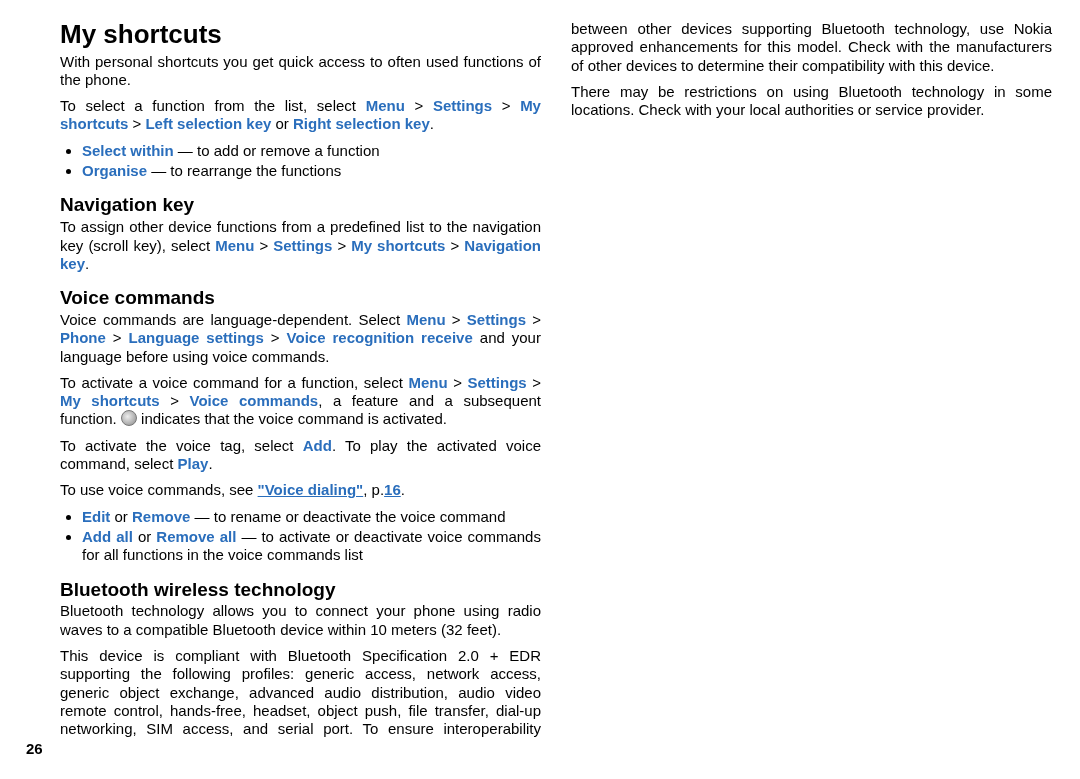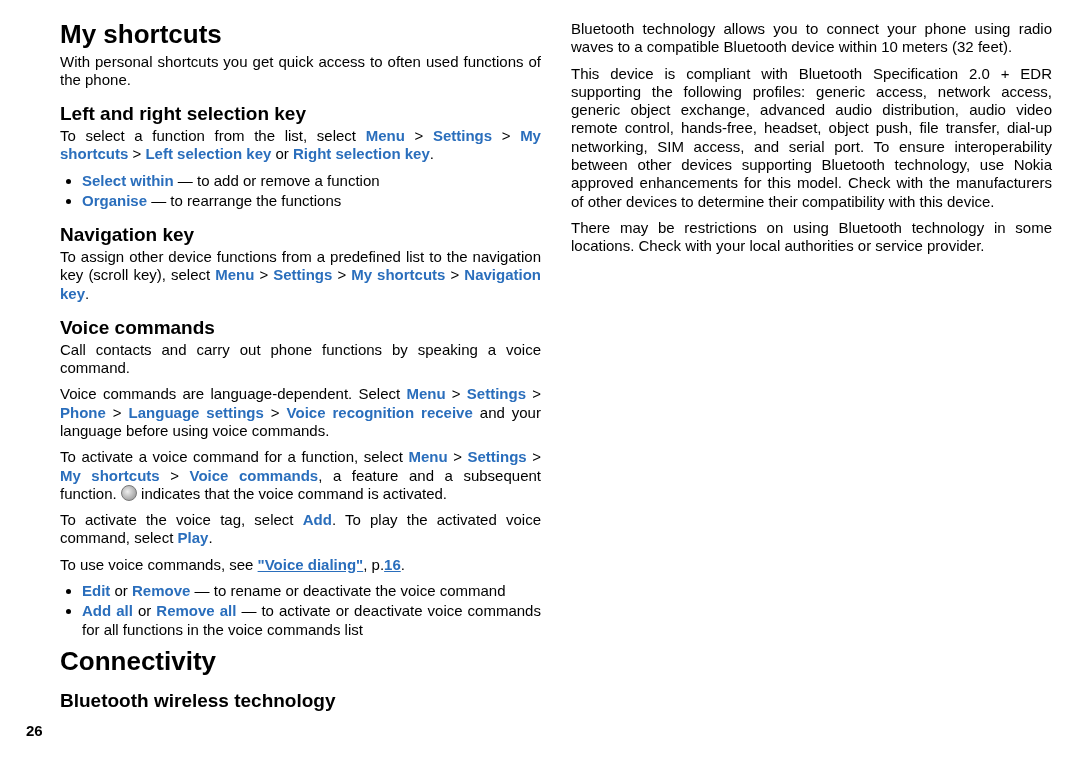--- a/index.html
+++ b/index.html
@@ -12,21 +12,21 @@
   .page {
     width: 1080px;
     height: 779px;
     position: relative;
     box-sizing: border-box;
     padding: 20px 28px 20px 60px;
   }
   .pagenum {
     position: absolute;
     left: 26px;
-    bottom: 40px;
+    bottom: 22px;
     font-size: 15px;
     font-weight: bold;
     color: #000;
   }
   .cols {
     column-count: 2;
     column-gap: 30px;
     column-fill: auto;
     height: 720px;
   }
@@ -76,61 +76,58 @@
 
 <div class="page">
   <div class="pagenum">26</div>
 
   <div class="cols">
 
     <h1>My shortcuts</h1>
     <p>With personal shortcuts you get quick access to often used functions of the phone.</p>
 
     <div class="block">
-    <h2>Left and right selection key</h2>
     <p>
       <span>To select a function from the list, select </span><span class="b">Menu</span><span> &gt; </span><span class="b">Settings</span><span> &gt; </span><span class="b">My shortcuts</span><span> &gt; </span><span class="b">Left selection key</span><span> or </span><span class="b">Right selection key</span><span>.</span>
     </p>
     <ul>
       <li><span class="b">Select within</span><span> — to add or remove a function</span></li>
       <li><span class="b">Organise</span><span> — to rearrange the functions</span></li>
     </ul>
     </div>
 
     <div class="block">
     <h2>Navigation key</h2>
     <p>
       <span>To assign other device functions from a predefined list to the navigation key (scroll key), select </span><span class="b">Menu</span><span> &gt; </span><span class="b">Settings</span><span> &gt; </span><span class="b">My shortcuts</span><span> &gt; </span><span class="b">Navigation key</span><span>.</span>
     </p>
     </div>
 
     <div class="block">
     <h2>Voice commands</h2>
-    <p>Call contacts and carry out phone functions by speaking a voice command.</p>
     <p>
       <span>Voice commands are language-dependent. Select </span><span class="b">Menu</span><span> &gt; </span><span class="b">Settings</span><span> &gt; </span><span class="b">Phone</span><span> &gt; </span><span class="b">Language settings</span><span> &gt; </span><span class="b">Voice recognition receive</span><span> and your language before using voice commands.</span>
     </p>
     <p>
       <span>To activate a voice command for a function, select </span><span class="b">Menu</span><span> &gt; </span><span class="b">Settings</span><span> &gt; </span><span class="b">My shortcuts</span><span> &gt; </span><span class="b">Voice commands</span><span>, a feature and a subsequent function. </span><span class="voice-icon"></span><span> indicates that the voice command is activated.</span>
     </p>
     </div>
 
     <p>
       <span>To activate the voice tag, select </span><span class="b">Add</span><span>. To play the activated voice command, select </span><span class="b">Play</span><span>.</span>
     </p>
     <p>
       <span>To use voice commands, see </span><span class="bu">"Voice dialing"</span><span>, p.</span><span class="bu">16</span><span>.</span>
     </p>
     <ul>
       <li><span class="b">Edit</span><span> or </span><span class="b">Remove</span><span> — to rename or deactivate the voice command</span></li>
       <li><span class="b">Add all</span><span> or </span><span class="b">Remove all</span><span> — to activate or deactivate voice commands for all functions in the voice commands list</span></li>
     </ul>
 
     <div class="block">
-    <h1>Connectivity</h1>
     </div>
 
     <h2>Bluetooth wireless technology</h2>
     <p>Bluetooth technology allows you to connect your phone using radio waves to a compatible Bluetooth device within 10 meters (32 feet).</p>
     <p>This device is compliant with Bluetooth Specification 2.0 + EDR supporting the following profiles: generic access, network access, generic object exchange, advanced audio distribution, audio video remote control, hands-free, headset, object push, file transfer, dial-up networking, SIM access, and serial port. To ensure interoperability between other devices supporting Bluetooth technology, use Nokia approved enhancements for this model. Check with the manufacturers of other devices to determine their compatibility with this device.</p>
     <p>There may be restrictions on using Bluetooth technology in some locations. Check with your local authorities or service provider.</p>
 
   </div>
 </div>
 

